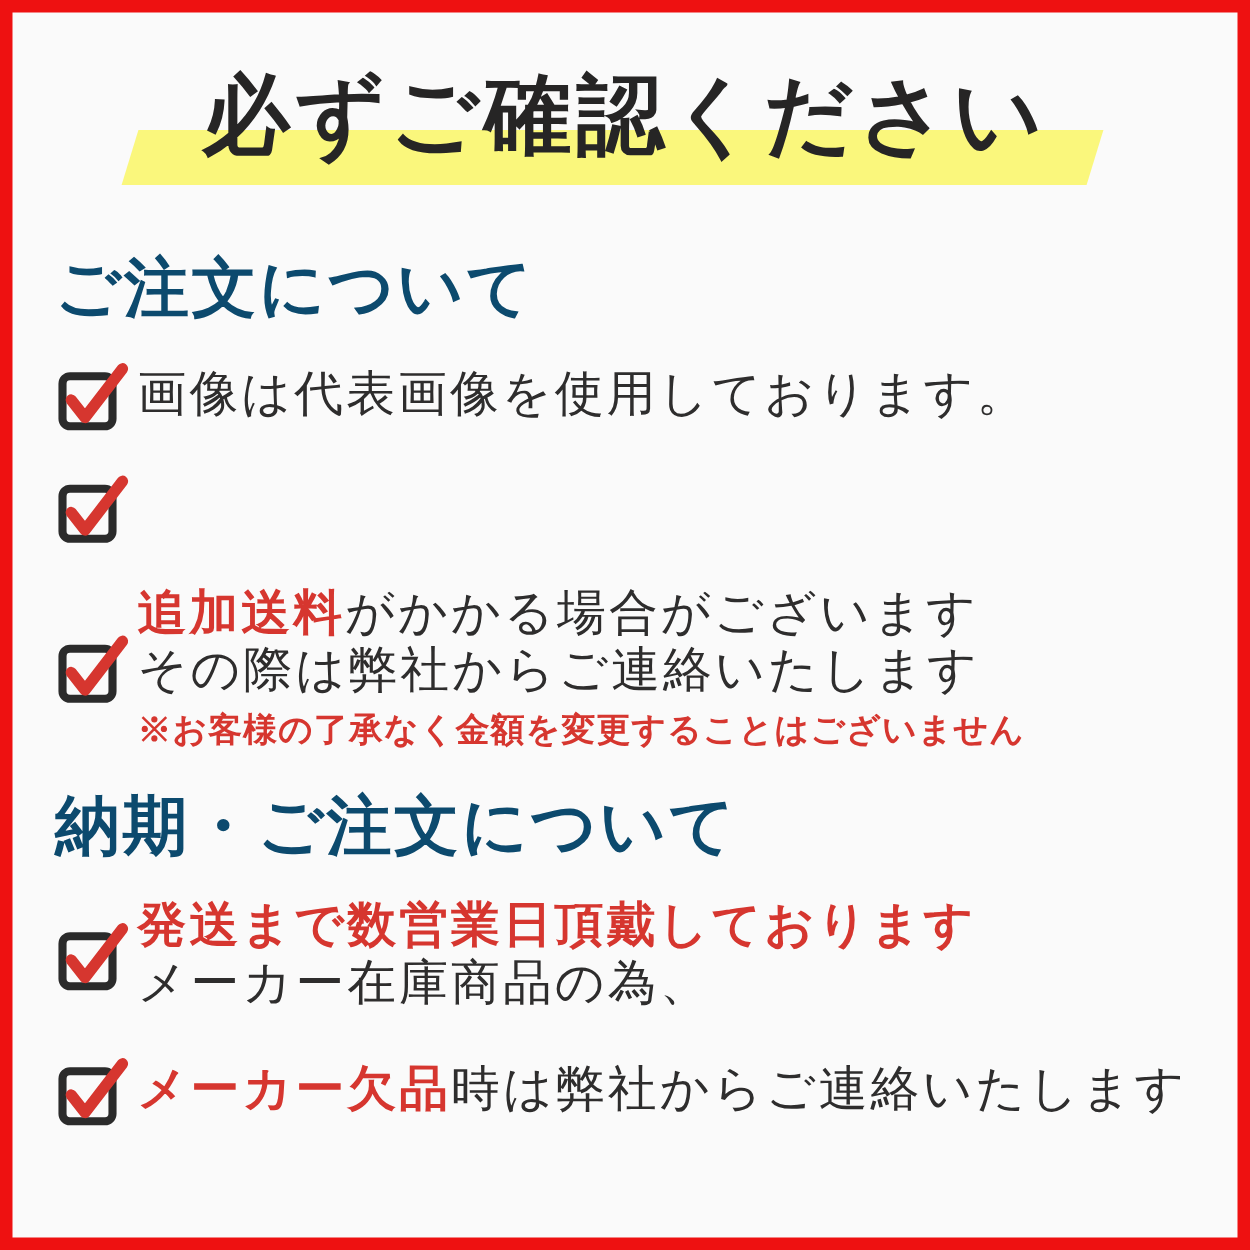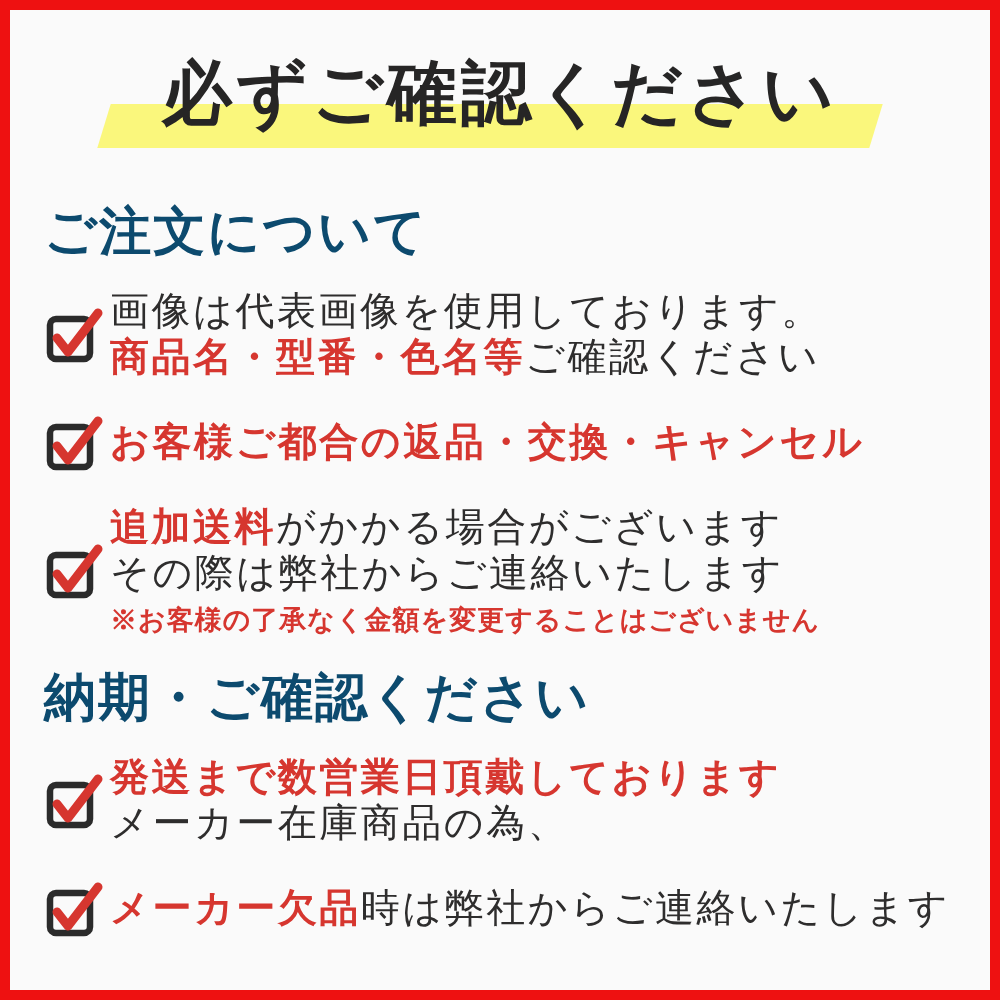--- a/index.html
+++ b/index.html
@@ -113,53 +113,51 @@
 
     <div class="item">
       <span class="check-icon">
         <svg viewBox="0 0 56 54" width="56" height="54">
           <rect x="4" y="11" width="40" height="40" rx="6" fill="none" stroke="#2b2b2b" stroke-width="6.5"></rect>
           <path d="M11 30 L22 44 L52 5" fill="none" stroke="#d6362f" stroke-width="9" stroke-linecap="round" stroke-linejoin="round"></path>
         </svg>
       </span>
       <div class="item-text">
         <p><span class="black">画像は代表画像を使用しております。</span></p>
-        <p><span class="red">商品名・型番・色名等</span><span class="black">ご確認ください</span></p>
       </div>
     </div>
 
     <div class="item">
       <span class="check-icon">
         <svg viewBox="0 0 56 54" width="56" height="54">
           <rect x="4" y="11" width="40" height="40" rx="6" fill="none" stroke="#2b2b2b" stroke-width="6.5"></rect>
           <path d="M11 30 L22 44 L52 5" fill="none" stroke="#d6362f" stroke-width="9" stroke-linecap="round" stroke-linejoin="round"></path>
         </svg>
       </span>
       <div class="item-text">
-        <p><span class="red">お客様ご都合の返品・交換・キャンセル</span></p>
       </div>
     </div>
 
     <div class="item tight">
       <span class="check-icon">
         <svg viewBox="0 0 56 54" width="56" height="54">
           <rect x="4" y="11" width="40" height="40" rx="6" fill="none" stroke="#2b2b2b" stroke-width="6.5"></rect>
           <path d="M11 30 L22 44 L52 5" fill="none" stroke="#d6362f" stroke-width="9" stroke-linecap="round" stroke-linejoin="round"></path>
         </svg>
       </span>
       <div class="item-text">
         <p><span class="red">追加送料</span><span class="black">がかかる場合がございます</span></p>
         <p><span class="black">その際は弊社からご連絡いたします</span></p>
         <p class="note">※お客様の了承なく金額を変更することはございません</p>
       </div>
     </div>
   </section>
 
   <section>
-    <h2 class="section-heading second">納期・ご確認ください</h2>
+    <h2 class="section-heading second">納期・ご注文について</h2>
 
     <div class="item">
       <span class="check-icon">
         <svg viewBox="0 0 56 54" width="56" height="54">
           <rect x="4" y="11" width="40" height="40" rx="6" fill="none" stroke="#2b2b2b" stroke-width="6.5"></rect>
           <path d="M11 30 L22 44 L52 5" fill="none" stroke="#d6362f" stroke-width="9" stroke-linecap="round" stroke-linejoin="round"></path>
         </svg>
       </span>
       <div class="item-text">
         <p><span class="red">発送まで数営業日頂戴しております</span></p>

